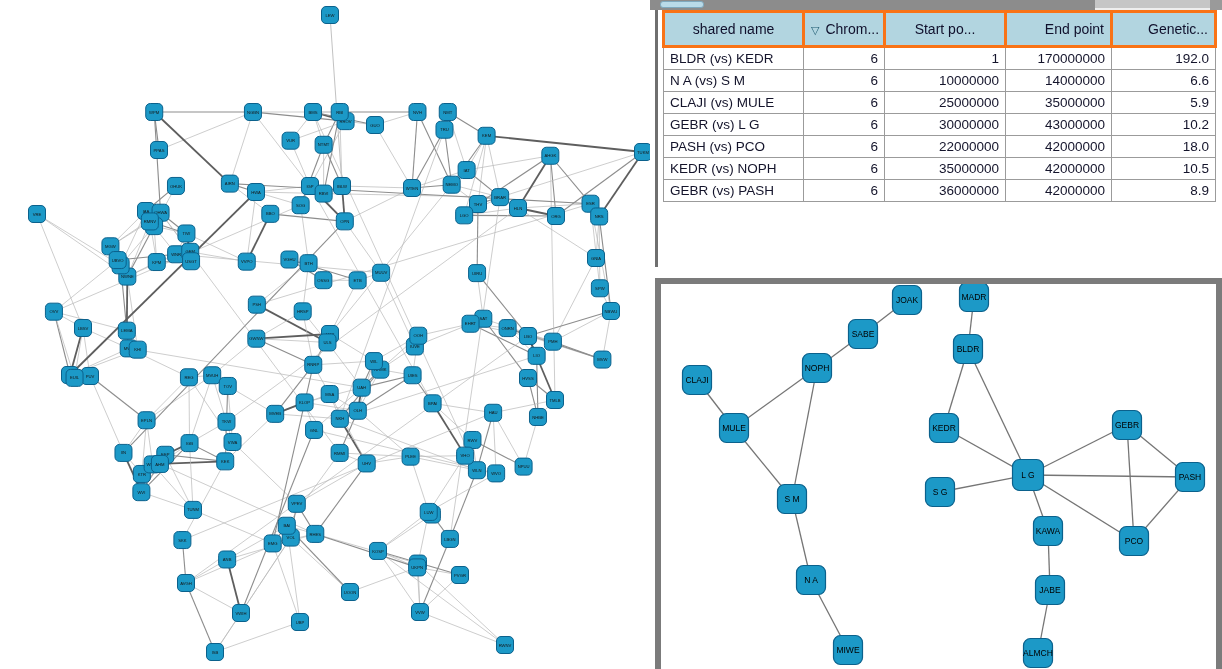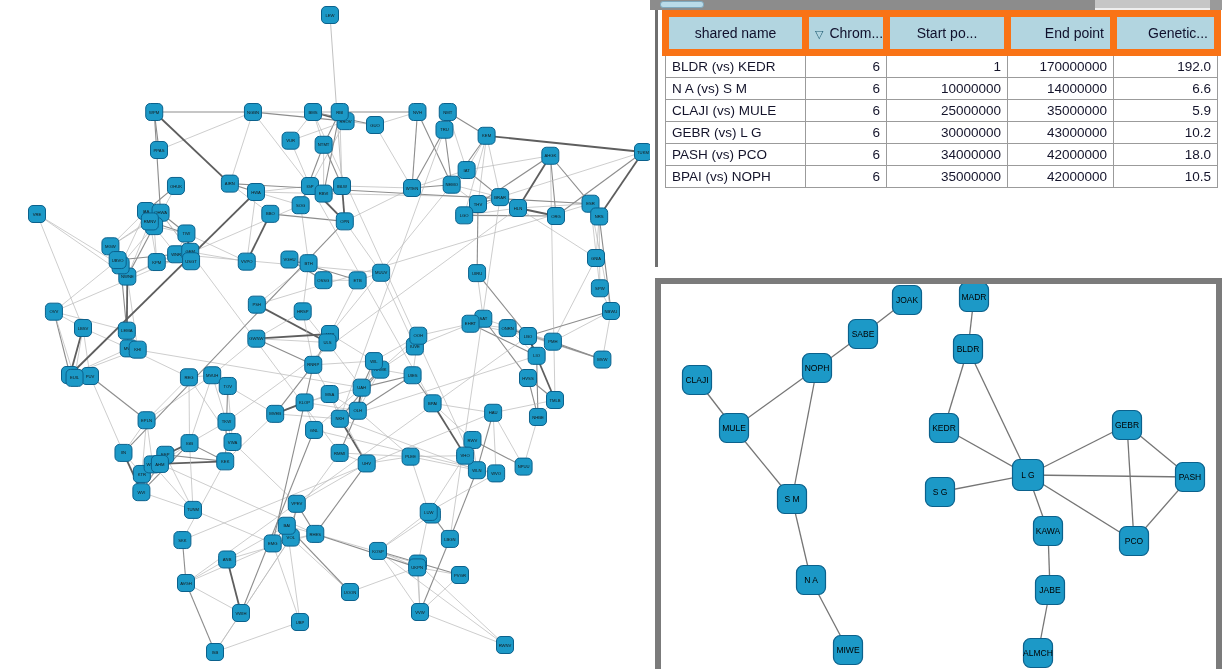--- a/index.html
+++ b/index.html
@@ -17,21 +17,21 @@
   .strip-light{position:absolute;left:445px;top:0;width:115px;height:10px;background:#c6c6c6;
                box-shadow:inset 0 -2px 0 #efefef;}
   .strip-cap{position:absolute;left:560px;top:0;width:12px;height:10px;background:#9a9a9a;}
 
   
   .table-panel{position:absolute;left:655px;top:10px;width:567px;height:257px;
                border-left:3px solid #6f6f6f;background:#ffffff;padding-left:4px;box-sizing:border-box;}
   table.edge-table{border-collapse:collapse;table-layout:fixed;width:552px;
                    font-size:13.5px;color:#14142b;border:1px solid #7f7f7f;}
   table.edge-table th{background:#b2d5e0;height:32px;font-weight:400;font-size:14px;
-                      border:7px solid #f97316;padding:0 6px;white-space:nowrap;overflow:hidden;color:#10102c;}
+                      border:3px solid #f97316;padding:0 6px;white-space:nowrap;overflow:hidden;color:#10102c;}
   table.edge-table td{height:21px;border:1px solid #9b9b9b;padding:0 6px;
                       white-space:nowrap;overflow:hidden;background:#fff;}
   table.edge-table td.num{text-align:right;}
   th.h-center{text-align:center;}
   th.h-right{text-align:right;margin-top:11px;}
   th.h-left{text-align:center;}
   .filter-icon{color:#1c5a70;font-size:11px;margin-right:6px;}
 
   
   .network-panel{position:absolute;left:655px;top:278px;width:567px;height:399px;
@@ -1018,30 +1018,37 @@
           <tr>
             <td class="">GEBR (vs) L G</td>
             <td class="num">6</td>
             <td class="num">30000000</td>
             <td class="num">43000000</td>
             <td class="num">10.2</td>
           </tr>
           <tr>
             <td class="">PASH (vs) PCO</td>
             <td class="num">6</td>
-            <td class="num">34000000</td>
+            <td class="num">22000000</td>
             <td class="num">42000000</td>
             <td class="num">18.0</td>
           </tr>
           <tr>
-            <td class="">BPAI (vs) NOPH</td>
+            <td class="">KEDR (vs) NOPH</td>
             <td class="num">6</td>
             <td class="num">35000000</td>
             <td class="num">42000000</td>
             <td class="num">10.5</td>
+          </tr>
+          <tr>
+            <td class="">GEBR (vs) PASH</td>
+            <td class="num">6</td>
+            <td class="num">36000000</td>
+            <td class="num">42000000</td>
+            <td class="num">8.9</td>
           </tr>
         </tbody>
     </table>
   </div>
 
   <div class="network-panel">
     <svg id="detail-svg" width="555" height="387" viewBox="661 277 555 387">
         <line x1="907" y1="293" x2="863" y2="327" stroke="#757575" stroke-width="1.3"></line>
         <line x1="863" y1="327" x2="817" y2="361" stroke="#757575" stroke-width="1.3"></line>
         <line x1="817" y1="361" x2="734" y2="421" stroke="#757575" stroke-width="1.3"></line>

